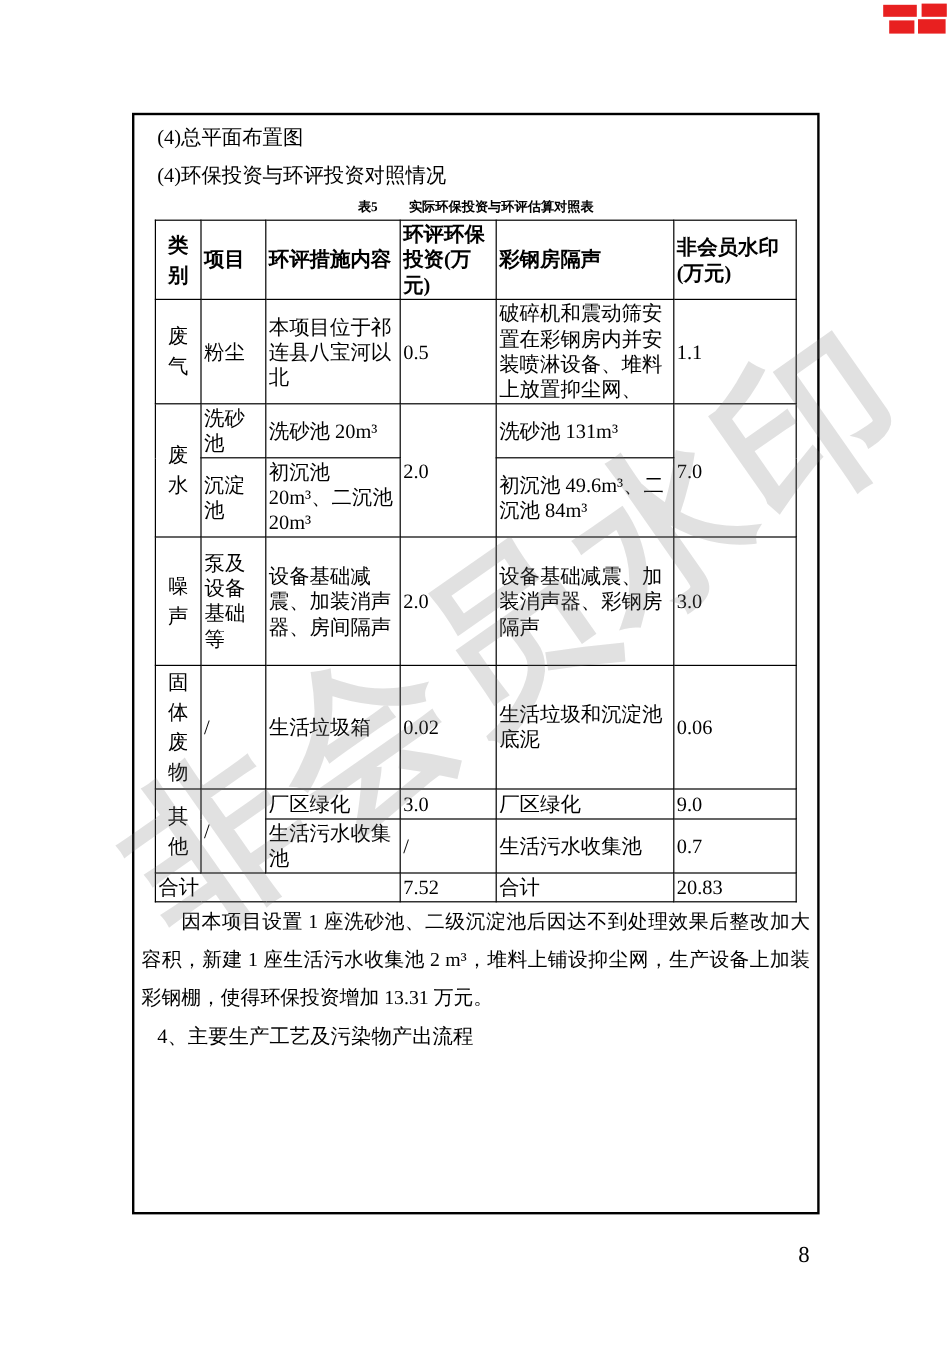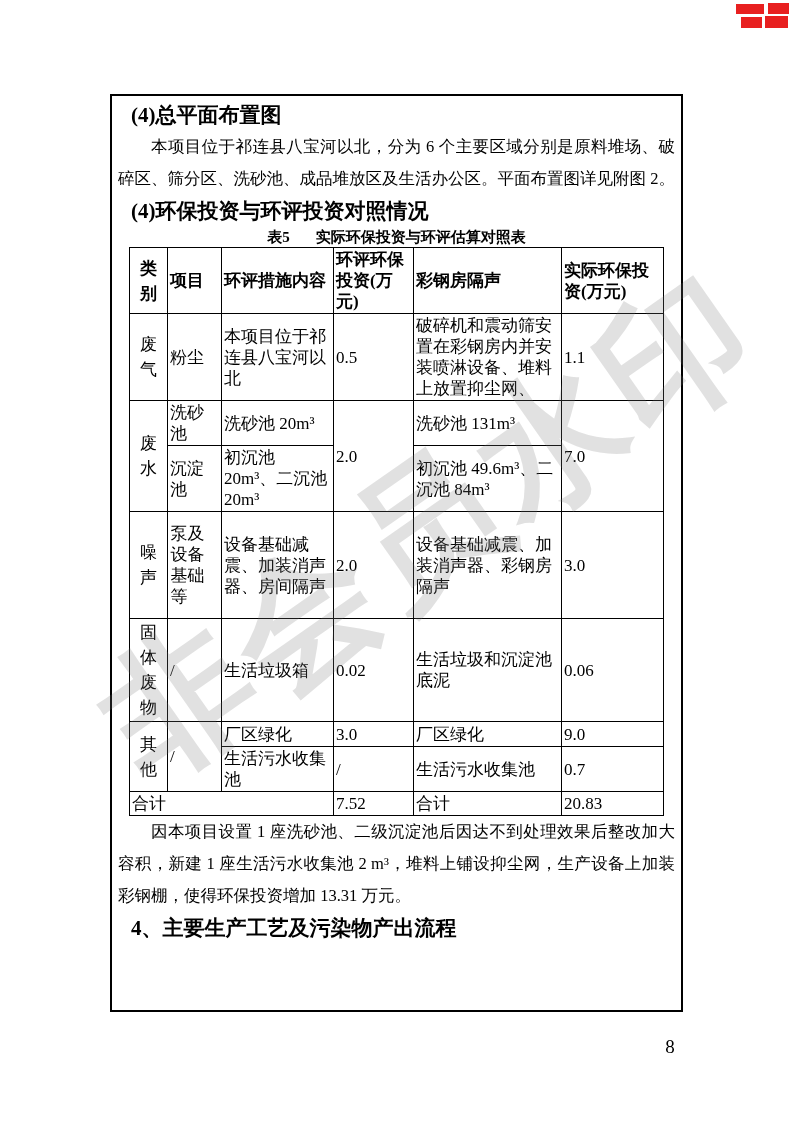--- a/index.html
+++ b/index.html
@@ -12,24 +12,24 @@
   .stamp { position:absolute; background:#e82020; }
   .stamp.s1 { left:736px; top:4px;  width:28px; height:10px; }
   .stamp.s2 { left:768px; top:3px;  width:21px; height:11px; }
   .stamp.s3 { left:741px; top:17px; width:21px; height:11px; }
   .stamp.s4 { left:765px; top:16px; width:23px; height:12px; }
 
   .content-box { position:absolute; left:110px; top:94px; width:573px; height:918px;
     border:2px solid #000; padding:3px 6px 0 6px; font-size:16.5px; line-height:32px;
     text-align:justify; overflow:hidden; }
 
-  .heading { font-weight:bold; font-size:21px; padding-left:13px; line-height:32px; }
+  .heading { font-weight:normal; font-size:17px; padding-left:13px; line-height:32px; }
   .para    { text-indent:33px; line-height:32px; }
 
-  .tbl-caption { text-align:center; font-weight:bold; font-size:15px; line-height:20px; height:20px; }
+  .tbl-caption { text-align:center; font-weight:bold; font-size:11px; line-height:20px; height:20px; }
   .tbl-caption .cap-label { margin-right:26px; }
 
   table.invest { border-collapse:collapse; margin:0 auto; width:534px; table-layout:fixed;
     font-size:17px; text-align:left; line-height:21px;font-family:Liberation Serif, serif; }
   table.invest th, table.invest td { border:1.5px solid #000; padding:1px 2px; vertical-align:middle; }
   table.invest th { font-weight:bold; }
   .vert { width:17px; margin:0 auto; line-height:25px; text-indent:0; }
   .item-narrow { width:48px; margin:10px auto; text-indent:0; }
 
   .row-header  { height:52px; }
@@ -58,21 +58,20 @@
   <div class="stamp s1"></div>
   <div class="stamp s2"></div>
   <div class="stamp s3"></div>
   <div class="stamp s4"></div>
 
   <div class="watermark">非会员水印</div>
 
   <div class="content-box">
 
     <div class="heading">(4)总平面布置图</div>
-    <div class="para">本项目位于祁连县八宝河以北，分为 6 个主要区域分别是原料堆场、破碎区、筛分区、洗砂池、成品堆放区及生活办公区。平面布置图详见附图 2。</div>
 
     <div class="heading">(4)环保投资与环评投资对照情况</div>
 
     <div class="tbl-caption">
       <span class="cap-label">表5</span><span>实际环保投资与环评估算对照表</span>
     </div>
 
     <table class="invest">
       <colgroup>
         <col style="width:38px">
@@ -84,21 +83,21 @@
       </colgroup>
       <tbody>
           <tr class="row-header">
         <th>
               <div class="vert">类别</div>
             </th>
         <th>项目</th>
         <th>环评措施内容</th>
         <th>环评环保投资(万元)</th>
         <th>彩钢房隔声</th>
-        <th>实际环保投资(万元)</th>
+        <th>非会员水印(万元)</th>
       </tr>
       <tr class="row-gas">
         <td>
               <div class="vert">废气</div>
             </td>
         <td>粉尘</td>
         <td>本项目位于祁连县八宝河以北</td>
         <td>0.5</td>
         <td>破碎机和震动筛安置在彩钢房内并安装喷淋设备、堆料上放置抑尘网、</td>
         <td>1.1</td>

